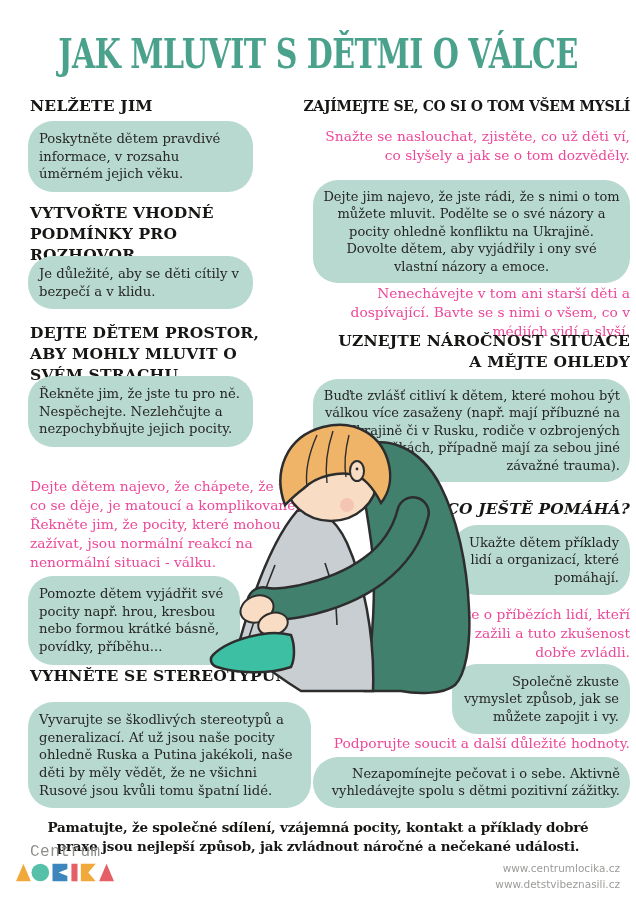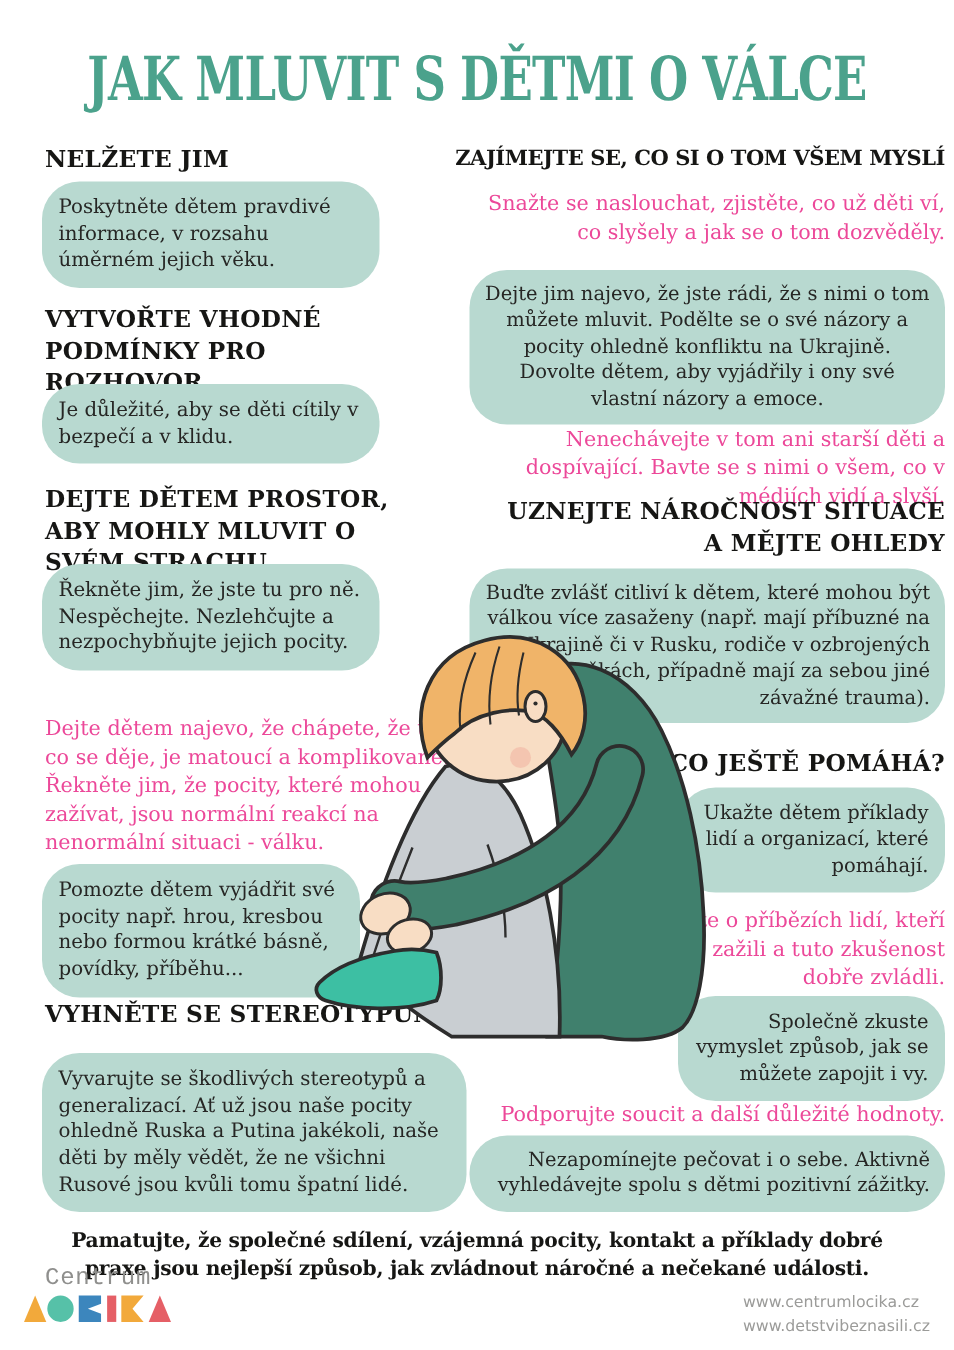--- a/index.html
+++ b/index.html
@@ -33,21 +33,21 @@
   .illustration { position:absolute; left:205px; top:413px; width:275px; height:287px; }
   .illustration svg { width:100%; height:100%; display:block; }
 
   .footer-note {
     position:absolute; left:38px; top:818px; width:560px; text-align:center;
     font-weight:bold; font-size:13.5px; line-height:1.42; color:#161614; letter-spacing:-0.2px;
   }
   .org-label { position:absolute; left:18px; top:843px; font-family:Liberation Mono, monospace;
     font-size:16px; color:#8f8f8d; letter-spacing:0.5px;margin-left:12px; }
   .logo { position:absolute; left:16px; top:859px; width:98px; height:27px; }
-  .urls { position:absolute; right:16px; top:860px; text-align:left;
+  .urls { position:absolute; right:16px; top:860px; text-align:right;
     font-family:"DejaVu Sans",sans-serif; font-size:10.5px; line-height:1.55; color:#9b9b99; }
   .urls a { color:#9b9b99; text-decoration:none; display:block; }
 </style>
 </head>
 <body>
 
 <div class="page">
 
   <div class="title">JAK MLUVIT S DĚTMI O VÁLCE</div>
 
@@ -61,21 +61,21 @@
   <div class="box" style="left:28px; top:576px; width:212px;">Pomozte dětem vyjádřit své pocity např. hrou, kresbou nebo formou krátké básně, povídky, příběhu...</div>
   <div class="heading nowrap" style="left:30px; top:666px;">VYHNĚTE SE STEREOTYPŮM</div>
   <div class="box" style="left:28px; top:702px; width:283px;">Vyvarujte se škodlivých stereotypů a generalizací. Ať už jsou naše pocity ohledně Ruska a Putina jakékoli, naše děti by měly vědět, že ne všichni Rusové jsou kvůli tomu špatní lidé.</div>
 
   <div class="heading r-align nowrap" style="right:6px; top:97px; font-size:14px; letter-spacing:-0.3px;">ZAJÍMEJTE SE, CO SI O TOM VŠEM  MYSLÍ</div>
   <div class="para r-align" style="left:310px; top:127px; width:320px;">Snažte se naslouchat, zjistěte, co už děti ví, co slyšely a jak se o tom dozvěděly.</div>
   <div class="box c-align" style="left:313px; top:180px; width:317px; padding:8px 10px; font-size:13px;">Dejte jim najevo, že jste rádi, že s nimi o tom můžete mluvit. Podělte se o své názory a pocity ohledně konfliktu na Ukrajině. Dovolte dětem, aby vyjádřily i ony své vlastní názory a emoce.</div>
   <div class="para r-align" style="left:310px; top:284px; width:320px;">Nenechávejte v tom ani starší děti a dospívající. Bavte se s nimi o všem, co v médiích vidí a slyší.</div>
   <div class="heading r-align" style="left:330px; top:331px; width:300px;">UZNEJTE NÁROČNOST SITUACE A MĚJTE OHLEDY</div>
   <div class="box r-align" style="left:313px; top:379px; width:317px; padding:8px 10px; font-size:13px;">Buďte zvlášť citliví k dětem, které mohou být válkou více zasaženy (např. mají příbuzné na Ukrajině či v Rusku, rodiče v ozbrojených složkách, případně mají za sebou jiné závažné trauma).</div>
-  <div class="heading r-align" style="left:330px; top:499px; width:300px;">CO JEŠTĚ POMÁHÁ?</div>
+  <div class="heading r-align" style="left:330px; top:499px; width:300px;font-style:italic;">CO JEŠTĚ POMÁHÁ?</div>
   <div class="box r-align" style="left:452px; top:525px; width:178px; font-size:13px;">Ukažte dětem příklady lidí a organizací, které pomáhají.</div>
   <div class="para r-align" style="left:420px; top:605px; width:210px;">Mluvte o příbězích lidí, kteří válku zažili a tuto zkušenost dobře zvládli.</div>
   <div class="box r-align" style="left:452px; top:664px; width:178px; font-size:13px;">Společně zkuste vymyslet způsob, jak se můžete zapojit i vy.</div>
   <div class="para r-align" style="left:330px; top:734px; width:300px;">Podporujte soucit a další důležité hodnoty.</div>
   <div class="box r-align" style="left:313px; top:757px; width:317px; padding:8px 10px; font-size:13px;">Nezapomínejte pečovat i o sebe.  Aktivně vyhledávejte spolu s dětmi pozitivní zážitky.</div>
 
   <div class="illustration">
     <svg viewBox="0 0 275 287">
 
       <path d="M148 38 C 178 18 216 34 236 74 C 252 106 262 150 264 196 C 266 234 260 262 250 272 C 238 282 210 281 196 278 L 160 278 C 168 230 172 170 166 128 C 161 92 155 58 148 38 Z" fill="#40806d" stroke="#2d2d2d" stroke-width="2.5"></path>

